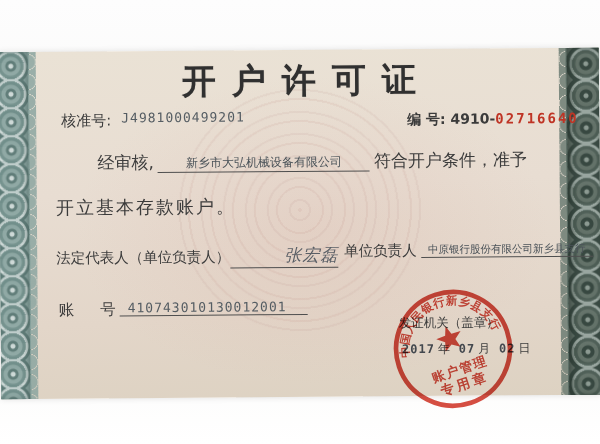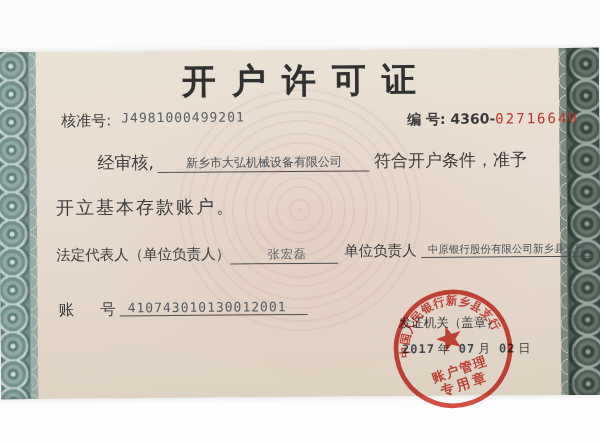--- a/index.html
+++ b/index.html
@@ -65,29 +65,29 @@
     font-size:34px; font-weight:bold; letter-spacing:16px; text-indent:16px;
     color:#303030; text-shadow:0 0 1px rgba(0,0,0,0.25);
   }
   .row { position:absolute; white-space:nowrap; }
   .lbl { color:#3c3c3c; }
   .typed {
     font-family:"DejaVu Sans Mono","Liberation Mono",monospace;
     color:#555d63; letter-spacing:1px;
   }
   .u { border-bottom:1px solid #4f4f4f; display:inline-block; }
-  .red { color:#bf3425; font-weight:normal; font-family:"DejaVu Sans Mono","Liberation Mono",monospace; letter-spacing:2px; }
+  .red { color:#bf3425; font-weight:bold; font-family:"DejaVu Sans Mono","Liberation Mono",monospace; letter-spacing:2px; }
   .r-approval { left:62px; top:60px; font-size:15px; }
   .r-approval .typed { font-size:13px; position:relative; top:-3px; margin-left:10px; }
   .r-serial { left:408px; top:62px; font-size:14px; font-weight:bold; }
   .r-review { left:98px; top:100px; font-size:17px; }
   .r-review .company { width:212px; font-size:12px; color:#4a5258; text-align:center; position:relative; top:-1px; margin:0 4px; }
   .r-line2 { left:56px; top:144px; font-size:18px; letter-spacing:2px; }
   .r-legal { left:56px; top:194px; font-size:14.5px; }
-  .r-legal .val { width:108px; font-size:12px; color:#5a5f66; text-align:center; padding-left:6px; }
+  .r-legal .val { width:108px; font-size:17px; color:#5a5f66; text-align:right; padding-left:6px;font-style:italic; }
   .r-bank { left:344px; top:192px; font-size:14.5px; }
   .r-bank .val { width:172px; font-size:10.5px; color:#4a5258; text-align:center; position:relative; top:-2px; margin-left:4px; }
   .r-account { left:58px; top:248px; font-size:15.5px; }
   .r-account .sp { display:inline-block; width:26px; }
   .r-account .val { width:188px; font-size:13px; position:relative; top:-2px; margin-left:4px; padding-left:8px; }
   .issuer { position:absolute; left:398px; top:266px; font-size:12.5px; color:#3c3c3c; }
   .issuer .date { margin-top:9px; font-size:12px; letter-spacing:1px; }
   .issuer .num { color:#43484e; font-weight:bold; font-family:"DejaVu Sans Mono","Liberation Mono",monospace; margin:0 3px; }
   
   .seal {
@@ -104,21 +104,21 @@
   <div class="border-strip border-right"></div>
 
   <div class="title">开户许可证</div>
 
   <div class="row r-approval">
     <span class="lbl">核准号:</span><span class="typed">J4981000499201</span>
   </div>
 
   <div class="row r-serial">
     <span class="lbl">编 号:</span>
-    <span>4360-</span><span class="red">02716640</span>
+    <span>4910-</span><span class="red">02716640</span>
   </div>
 
   <div class="row r-review">
     <span class="lbl">经审核,</span><span class="u company">新乡市大弘机械设备有限公司</span><span class="lbl">符合开户条件，准予</span>
   </div>
 
   <div class="row r-line2">开立基本存款账户。</div>
 
   <div class="row r-legal">
     <span class="lbl">法定代表人（单位负责人）</span><span class="u val typed">张宏磊</span>

